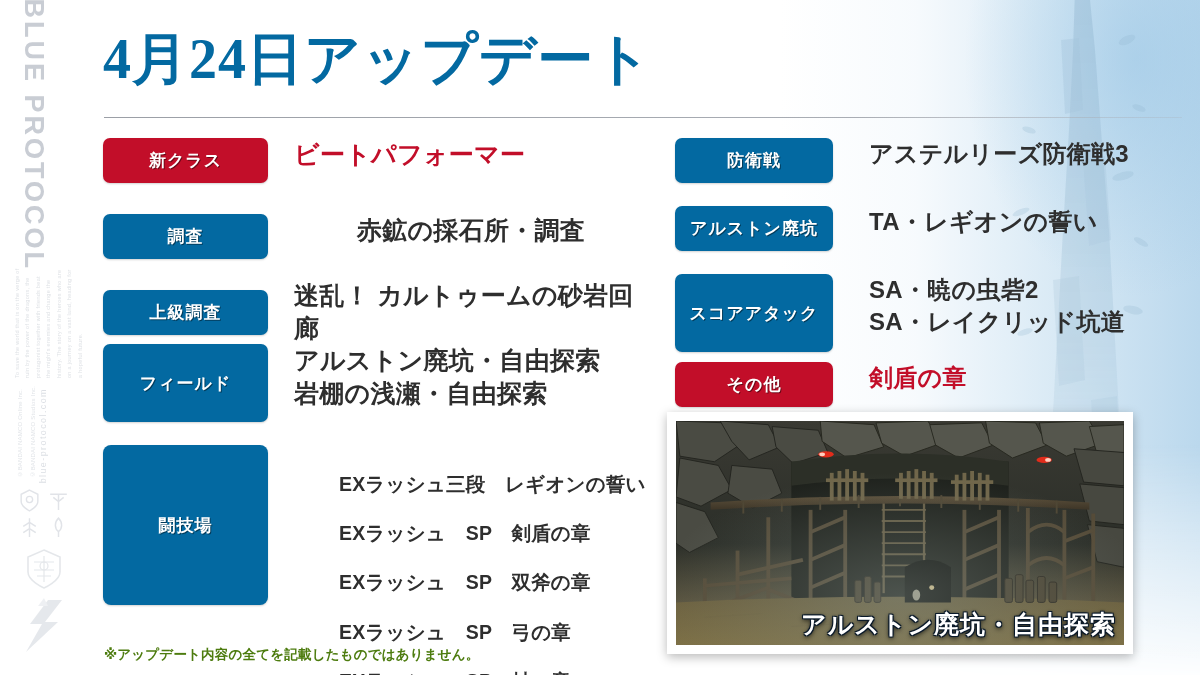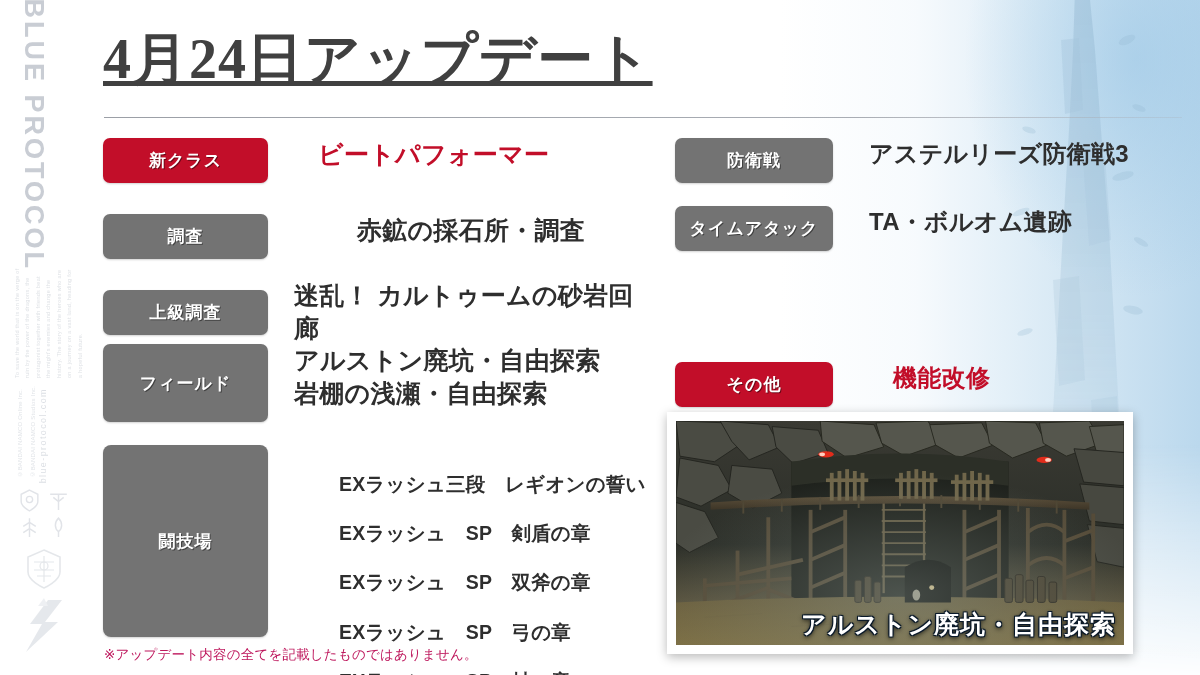--- a/index.html
+++ b/index.html
@@ -121,23 +121,22 @@
   .emblem-big svg { width: 100%; height: 100%; }
 
   
   .page-title {
     position: absolute;
     left: 103px; top: 22px;
     font-family: "Liberation Serif", "DejaVu Serif", serif;
     font-weight: 700;
     font-size: 56px;
     letter-spacing: 1px;
-    color: #404040;
+    color: #0369a1;
     white-space: nowrap;
-    text-decoration: underline;
   }
   .divider {
     position: absolute;
     left: 104px; top: 117px;
     width: 1078px; height: 1px;
     background: linear-gradient(to right, #9b9fa6 0%, #a9adb4 70%, rgba(169,173,180,0.25) 100%);
   }
 
   
   .col { position: absolute; }
@@ -150,40 +149,40 @@
     color: #ffffff;
     font-weight: 700;
     font-size: 17px;
     letter-spacing: 1px;
     display: flex;
     align-items: center;
     justify-content: center;
     text-shadow: 1px 1px 0 rgba(0,0,0,0.45);
     box-shadow: 0 1px 2px rgba(0,0,0,0.18);
   }
-  .pill-navy { background: #737373; }
+  .pill-navy { background: #0369a1; }
   .pill-red  { background: #c20e29; }
 
   .col-left  .pill { width: 165px; height: 45px; }
   .col-right .pill { width: 158px; height: 45px; }
 
   .pill.tall-2 { height: 78px; }
-  .pill.tall-arena { height: 192px; border-radius: 8px; }
+  .pill.tall-arena { height: 160px; border-radius: 8px; }
 
   .row-text {
     flex: 1 1 auto;
     padding-left: 26px;
     font-weight: 700;
     font-size: 25px;
     line-height: 1.32;
     color: #2e2e2e;
     white-space: pre-line;
     letter-spacing: 0.3px;
   }
-  .row-text.red { color: #c20e29; margin-left: 24px; }
+  .row-text.red { color: #c20e29; }
   .col-right .row-text { padding-left: 36px; font-size: 24px; }
 
   .arena-text {
     flex: 1 1 auto;
     padding-left: 26px;
     padding-top: 2px;
     font-weight: 700;
     font-size: 19.5px;
     line-height: 1.265;
     color: #2e2e2e;
@@ -192,22 +191,22 @@
   }
 
   
   .r { position: absolute; left: 0; display: flex; align-items: flex-start; width: 100%; }
 
   
   .footnote {
     position: absolute;
     left: 104px; top: 646px;
     font-size: 13.5px;
-    font-weight: 400;
-    color: #be185d;
+    font-weight: 700;
+    color: #4d7c0f;
     letter-spacing: 0.2px;
     white-space: nowrap;
   }
 
   
   .thumb-frame {
     position: absolute;
     left: 667px; top: 412px;
     width: 466px; height: 242px;
     background: #ffffff;
@@ -353,30 +352,33 @@
   </div>
 
   <div class="col col-right">
 
     <div class="r" style="top:0px;">
       <div class="pill pill-navy">防衛戦</div>
       <div class="row-text">アステルリーズ防衛戦3</div>
     </div>
 
     <div class="r" style="top:68px;">
-      <div class="pill pill-navy">タイムアタック</div>
-      <div class="row-text">TA・ボルオム遺跡</div>
+      <div class="pill pill-navy">アルストン廃坑</div>
+      <div class="row-text">TA・レギオンの誓い</div>
     </div>
 
     <div class="r" style="top:136px;">
+      <div class="pill pill-navy tall-2">スコアアタック</div>
+      <div class="row-text">SA・暁の虫砦2
+SA・レイクリッド坑道</div>
     </div>
 
     <div class="r" style="top:224px;">
       <div class="pill pill-red">その他</div>
-      <div class="row-text red">機能改修</div>
+      <div class="row-text red">剣盾の章</div>
     </div>
   </div>
 
   <div class="thumb-frame">
     <div class="thumb-img">
       <svg viewBox="0 0 466 242" preserveAspectRatio="none">
         <defs>
           <linearGradient id="cave" x1="0" y1="0" x2="0" y2="1">
             <stop offset="0%" stop-color="#3a3a33"></stop>
             <stop offset="55%" stop-color="#2b2e28"></stop>

